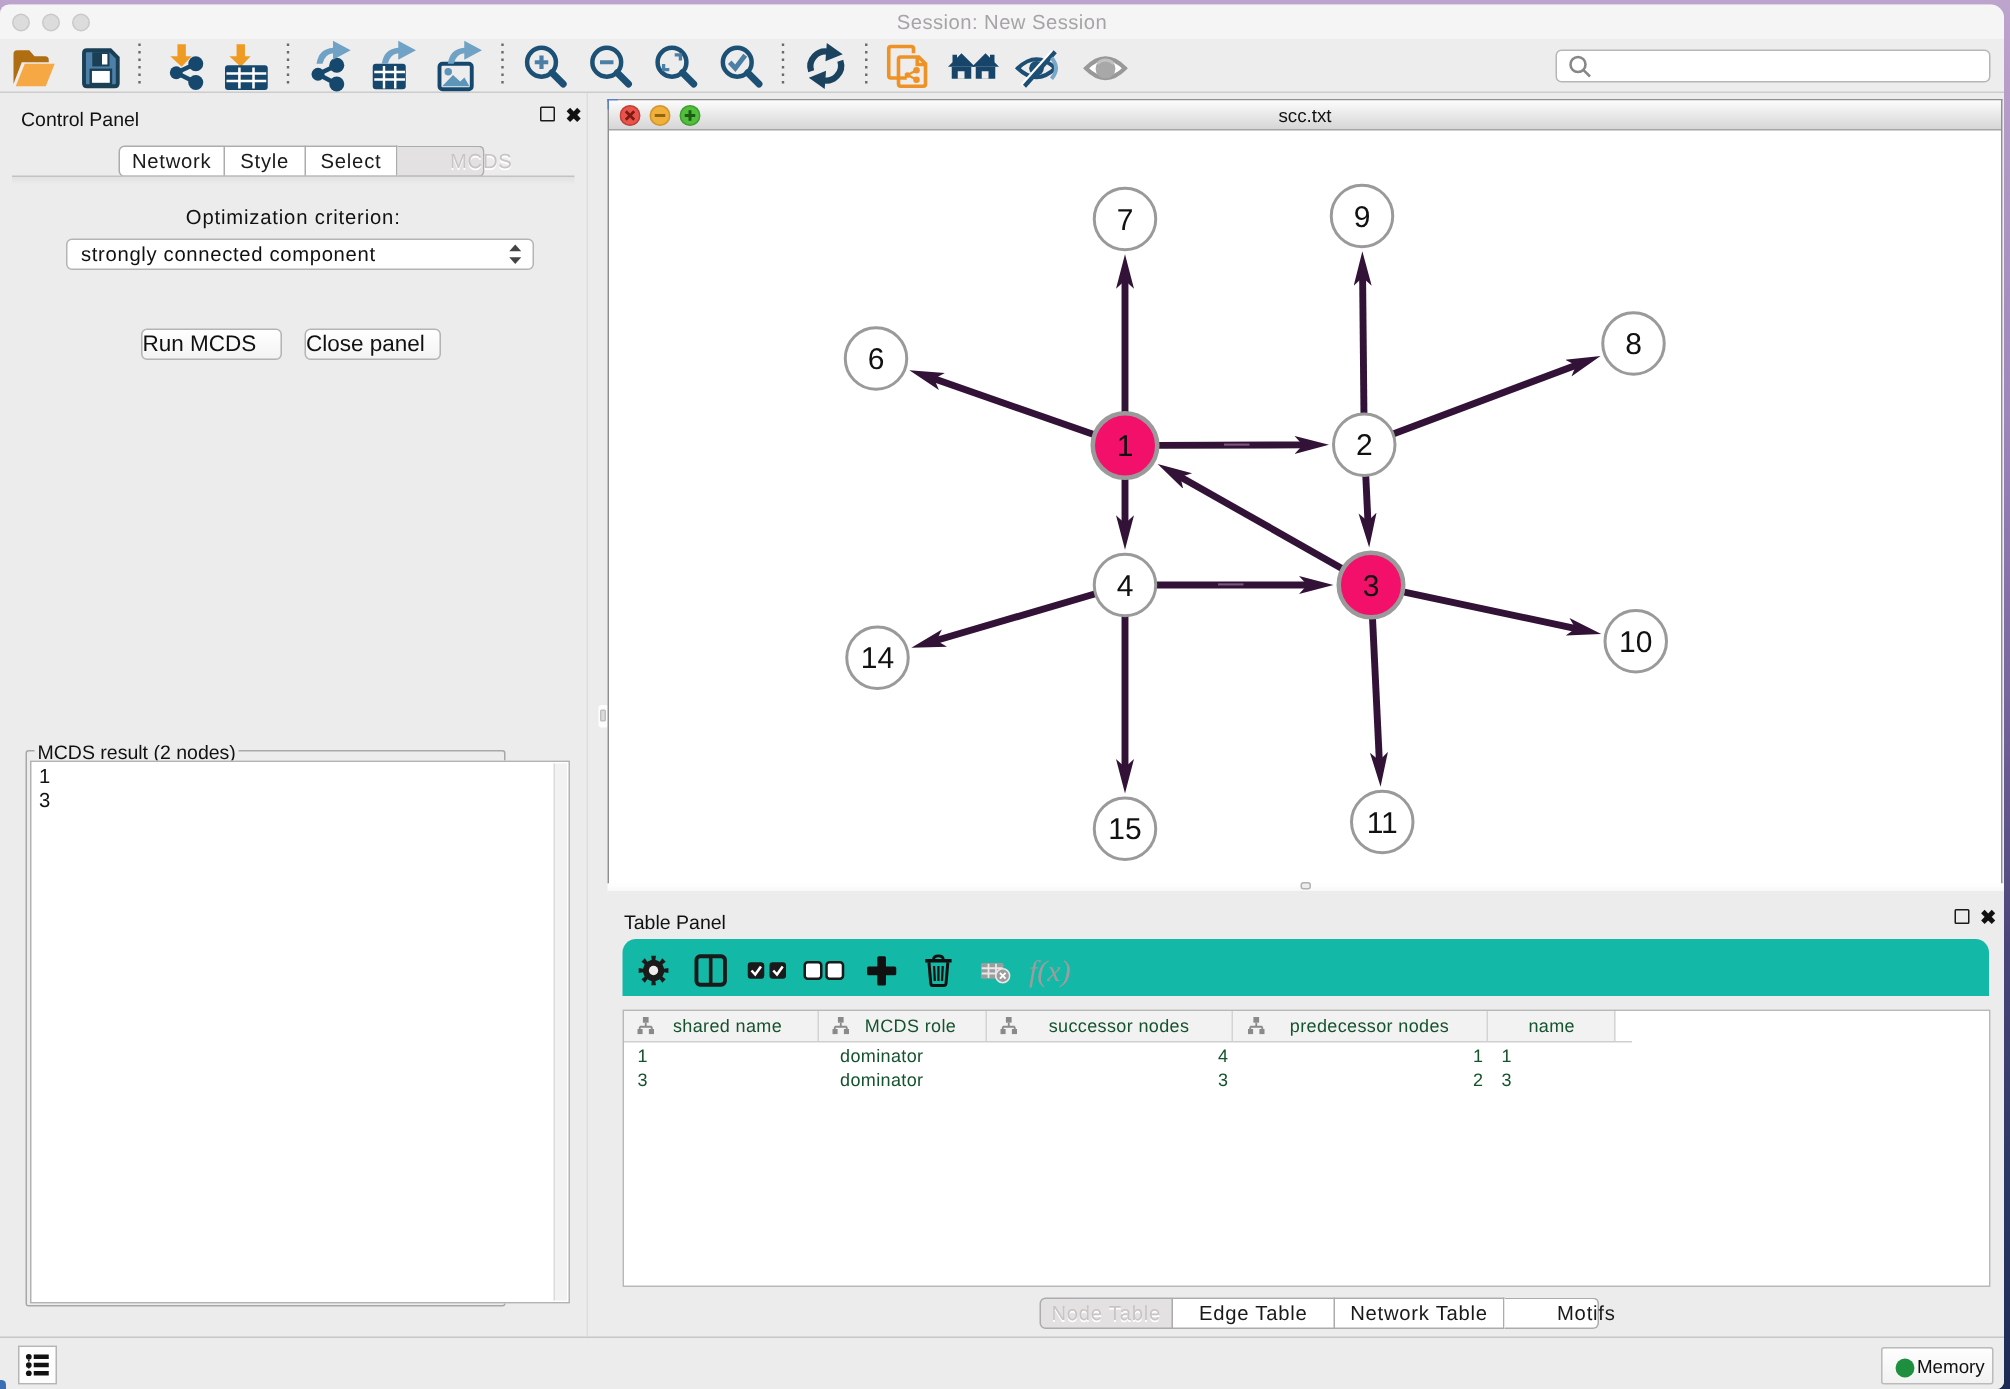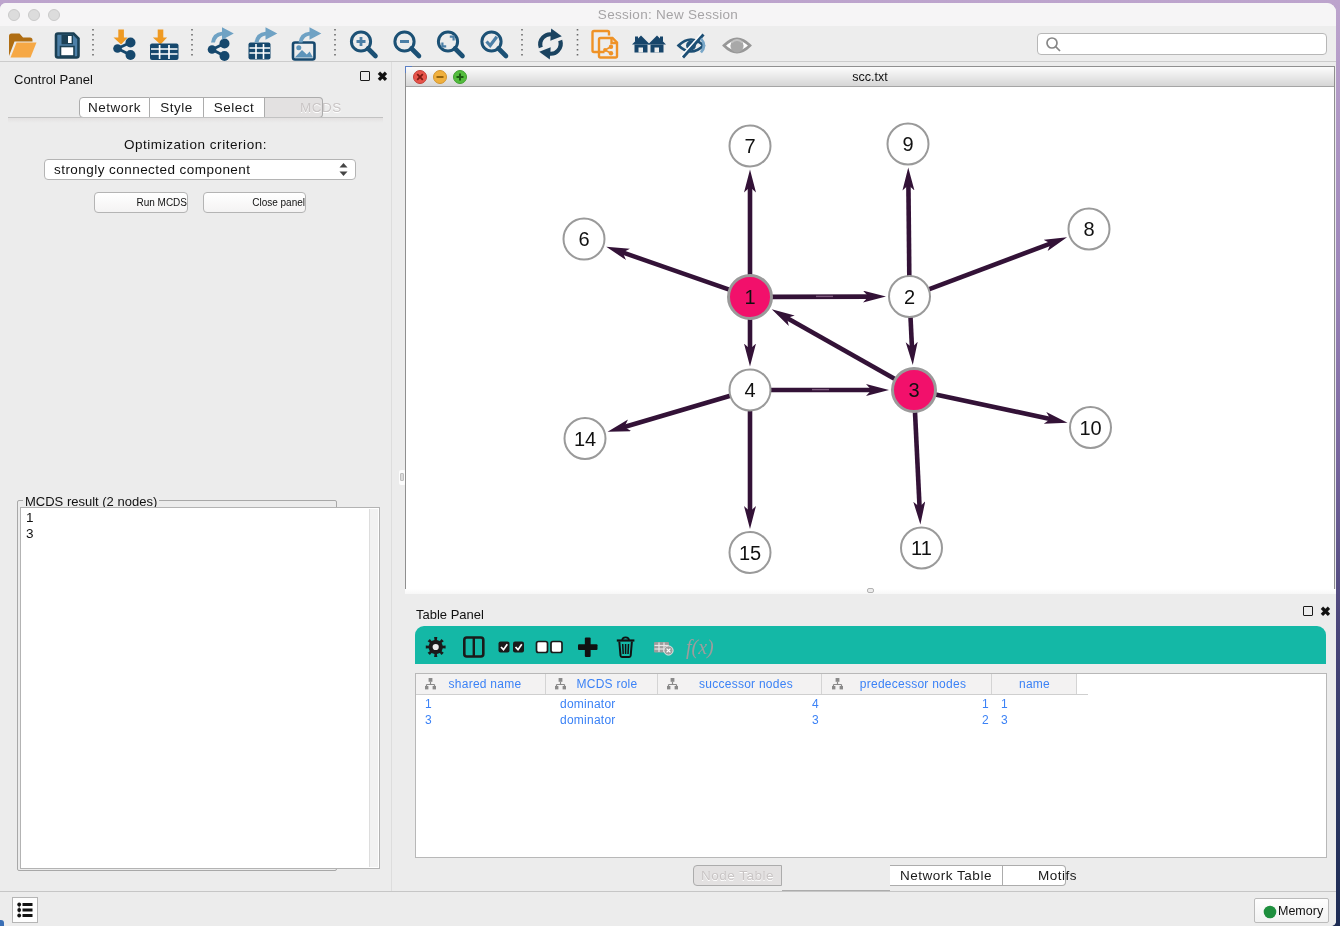--- a/index.html
+++ b/index.html
@@ -11,29 +11,29 @@
 .tl { position:absolute; top:6px; width:12px; height:12px; border-radius:50%; background:#dcdcdc; border:1px solid #c9c9c9; }
 #title-text { position:absolute; top:4px; width:100%; text-align:center; font-size:13.5px; letter-spacing:0.3px; color:#a6a4a6; }
 
 #toolbar { position:absolute; left:0; top:23px; width:100%; height:36px; background:#ededed; border-bottom:1px solid #cccccc; }
 #searchbox { position:absolute; left:1037px; top:7px; width:290px; height:22px; background:#fff; border:1px solid #b7b7b7; border-radius:4px; }
 
 #cpanel { position:absolute; left:0; top:59px; width:391px; height:831px; background:#ececec; }
 #cp-title { position:absolute; left:14px; top:10px; font-size:13px; color:#111; }
 .float-ico { position:absolute; width:10px; height:10px; border:1.6px solid #1a1a1a; border-radius:1px; }
 .close-ico { position:absolute; font-size:13px; color:#111; font-weight:bold; line-height:10px; }
-.tabrow { position:absolute; display:flex; height:21px; }
+.tabrow { position:absolute; display:flex; height:21px;align-items:flex-end; }
 .tab { border:1px solid #acacac; border-left:none; background:#fff; font-size:13.5px; letter-spacing:0.5px; color:#1a1a1a; text-align:center; line-height:19px; }
 .tab.first { border-left:1px solid #acacac; border-radius:4px 0 0 4px; }
 .tab.last { border-radius:0 4px 4px 0;padding-left:35px; }
 .tab.sel { background:#e3e1e1; color:#c9c5c5; text-shadow:0 1px 0 #ffffff; }
 #cp-line { position:absolute; left:8px; top:55px; width:375px; height:1px; background:#c2c2c2; }
 #opt-label { position:absolute; left:0; top:75px; width:391px; text-align:center; font-size:13.5px; letter-spacing:0.55px; color:#111; }
 #dropdown { position:absolute; left:44px; top:97px; width:312px; height:21px; background:#fff; border:1px solid #b4b4b4; border-radius:4px; font-size:13.5px; letter-spacing:0.45px; color:#111; line-height:19px; padding-left:9px; }
-.btn { position:absolute; height:21px; background:linear-gradient(#ffffff,#f4f3f3); border:1px solid #b4b4b4; border-radius:4px; font-size:10px; color:#111; text-align:right; line-height:19px; }
+.btn { position:absolute; height:21px; background:linear-gradient(#ffffff,#f4f3f3); border:1px solid #b4b4b4; border-radius:4px; font-size:15px; color:#111; text-align:left; line-height:19px;margin-top:27px; }
 #fieldset { position:absolute; left:17px; top:438px; width:320px; height:371px; border:1px solid #a8a8a8; border-radius:2px; }
 #fs-legend { position:absolute; left:5px; top:-7px; background:#ececec; padding:0 2px; font-size:13px; color:#111; }
 #fs-white { position:absolute; left:2px; top:6px; width:360px; height:362px; background:#fff; border:1px solid #b3b3b3; }
 #fs-scroll { position:absolute; right:1px; top:1px; width:9px; height:358px; background:#f2f2f2; border-left:1px solid #dddddd; }
 
 #vsplit { position:absolute; left:391px; top:59px; width:14px; height:831px; background:#ececec; border-left:1px solid #dddddd; }
 #vhandle { position:absolute; left:7px; top:408px; width:7px; height:15px; background:#fdfdfd; border-radius:2px; }
 #vhandle-in { position:absolute; left:1px; top:3px; width:4px; height:8px; background:#dcdcdc; border:1px solid #bfbfbf; border-radius:1px; }
 #hsplit { position:absolute; left:405px; top:591px; width:931px; height:4px; background:#ececec; }
 #hhandle { position:absolute; left:462px; top:-6px; width:7px; height:5px; background:#ededed; border:1px solid #b2b2b2; border-radius:2px; }
@@ -43,21 +43,21 @@
 #net-title { position:absolute; top:3px; width:100%; text-align:center; font-size:12.5px; color:#111; }
 #canvas { position:absolute; left:0; top:21px; width:928px; height:501px; background:#fff; }
 #netstrip { position:absolute; left:405px; top:586px; width:931px; height:8px; background:linear-gradient(#ffffff,#f3f3f3); }
 
 #tpanel { position:absolute; left:405px; top:595px; width:931px; height:293px; background:#ececec; }
 #tp-title { position:absolute; left:11px; top:9px; font-size:13px; color:#111; }
 #tp-toolbar { position:absolute; left:10px; top:28px; width:911px; height:38px; background:#14b8a6; border-radius:9px 9px 0 0; }
 #tbl { position:absolute; left:10px; top:75px; width:912px; height:185px; background:#fff; border:1px solid #b8b8b8; }
 .hcell { position:absolute; top:0; height:20px; background:#f3f2f2; border-right:1px solid #d4d4d4; font-size:12px; color:#1a1a1a; text-align:center; line-height:20px; }
 #hline { position:absolute; left:0; top:20px; width:672px; height:1px; background:#cfcfcf; }
-.cell { position:absolute; font-size:12px; letter-spacing:0.25px; color:#3b82f6; height:16px; line-height:16px; }
+.cell { position:absolute; font-size:12px; letter-spacing:0.25px; color:#14532d; height:16px; line-height:16px; }
 
 #status { position:absolute; left:0; top:888px; width:1336px; height:35px; background:#ececec; border-top:1px solid #c6c6c6; }
 #listbtn { position:absolute; left:12px; top:5px; width:26px; height:26px; background:#fdfdfd; border:1px solid #b5b5b5; }
 #membtn { position:absolute; left:1254px; top:6px; width:75px; height:25px; background:linear-gradient(#fefefe,#f2f2f2); border:1px solid #bbbbbb; border-radius:2px; font-size:12.5px; color:#111; }
 </style>
 </head>
 <body>
 <div id="win">
   <div id="titlebar">
     <div class="tl" style="left:8px;"></div>
@@ -228,21 +228,21 @@
     <div id="cp-line"></div>
     <div style="position:absolute; left:8px; top:56px; width:375px; height:5px; background:linear-gradient(#e3e1e1,#ececec);"></div>
     <div id="dropdown">strongly connected component
       <svg width="11" height="15" viewBox="0 0 11 15" style="position:absolute;right:6px;top:2px;">
         <path d="M1.5 5.5 L5.5 1 L9.5 5.5 Z" fill="#444"></path>
         <path d="M1.5 9.5 L5.5 14 L9.5 9.5 Z" fill="#444"></path>
       </svg>
     </div>
     <div id="opt-label">Optimization criterion:</div>
     <div class="btn" style="left:94px; top:130px; width:94px;">Run MCDS</div>
-    <div class="btn" style="left:203px; top:130px; width:103px;">Close panel</div>
+    <div class="btn" style="left:203px; top:130px; width:91px;">Close panel</div>
     <div id="fieldset">
       <div id="fs-legend">MCDS result (2 nodes)</div>
       <div id="fs-white">
         <div style="position:absolute; left:5px; top:2px; font-size:13.5px; line-height:16px; color:#111;">1<br>3</div>
         <div id="fs-scroll"></div>
       </div>
     </div>
   </div>
   <div id="vsplit">
       <div id="vhandle">

